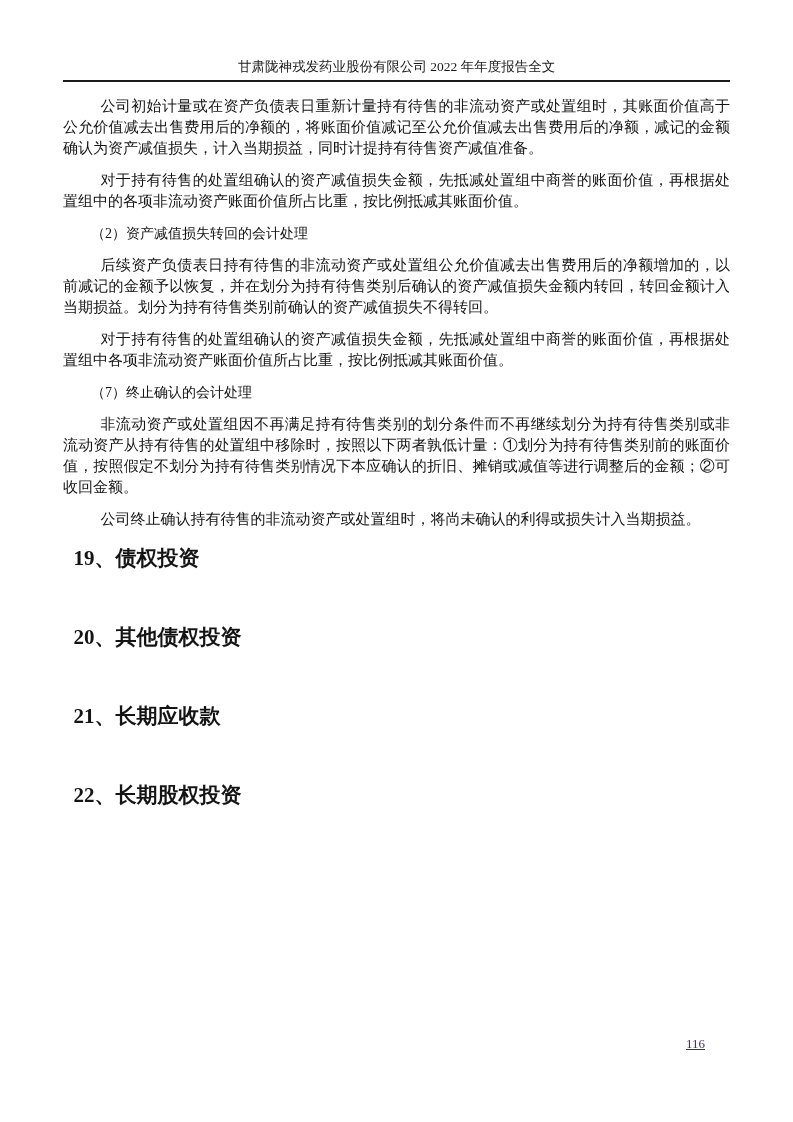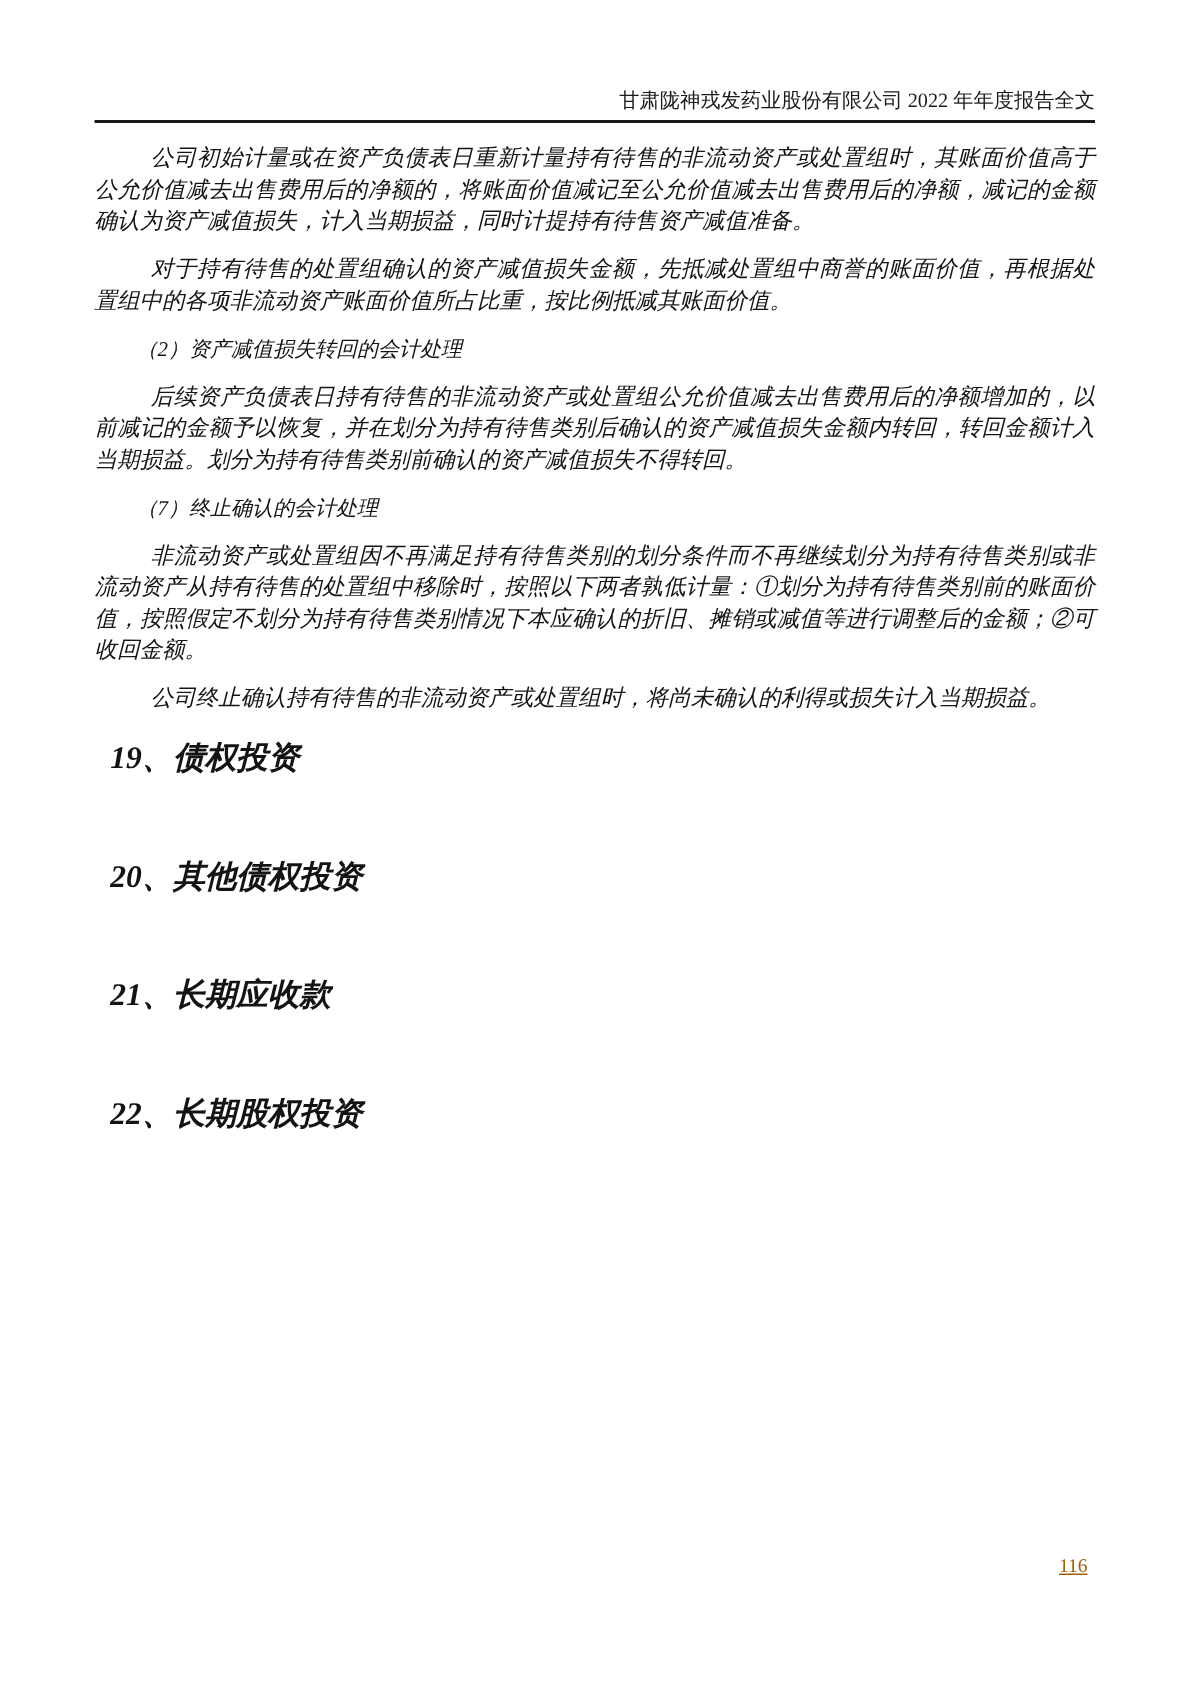--- a/index.html
+++ b/index.html
@@ -14,28 +14,27 @@
     background: #ffffff;
     box-sizing: border-box;
     padding: 0 63px;
     font-family: "Liberation Serif", "DejaVu Serif", serif;
     color: #141414;
     overflow: hidden;
   }
   .page-header {
     padding: 59px 0 5px 0;
     border-bottom: 2px solid #1a1a1a;
-    text-align: right;
+    text-align: center;
     font-size: 13.5px;
     line-height: 16px;
     color: #1a1a1a;
   }
   .content {
     padding-top: 14px;
-    font-style: italic;
   }
   .para {
     font-size: 15px;
     line-height: 21px;
     margin: 0 0 11px 0;
     text-align: justify;
     text-indent: 2.5em;
     word-break: break-all;
   }
   .sub-heading {
@@ -52,42 +51,43 @@
     font-weight: bold;
     text-indent: 0.5em;
     font-family: "Liberation Serif", "DejaVu Serif", serif;
   }
   .empty-section {
     height: 24px;
   }
   .page-number {
     position: absolute;
     top: 1036px;
-    right: 68px;
+    right: 88px;
     font-size: 13px;
     line-height: 15px;
-    color: #a16207;
+    color: #4c1d95;
     text-decoration: underline;
   }
 </style>
 </head>
 <body>
 
 <div class="page">
 
   <div class="page-header">
     <span>甘肃陇神戎发药业股份有限公司 2022 年年度报告全文</span>
   </div>
 
   <div class="content">
     <p class="para">公司初始计量或在资产负债表日重新计量持有待售的非流动资产或处置组时，其账面价值高于公允价值减去出售费用后的净额的，将账面价值减记至公允价值减去出售费用后的净额，减记的金额确认为资产减值损失，计入当期损益，同时计提持有待售资产减值准备。</p>
     <p class="para">对于持有待售的处置组确认的资产减值损失金额，先抵减处置组中商誉的账面价值，再根据处置组中的各项非流动资产账面价值所占比重，按比例抵减其账面价值。</p>
 
     <p class="sub-heading">（2）资产减值损失转回的会计处理</p>
     <p class="para">后续资产负债表日持有待售的非流动资产或处置组公允价值减去出售费用后的净额增加的，以前减记的金额予以恢复，并在划分为持有待售类别后确认的资产减值损失金额内转回，转回金额计入当期损益。划分为持有待售类别前确认的资产减值损失不得转回。</p>
+    <p class="para">对于持有待售的处置组确认的资产减值损失金额，先抵减处置组中商誉的账面价值，再根据处置组中各项非流动资产账面价值所占比重，按比例抵减其账面价值。</p>
 
     <p class="sub-heading">（7）终止确认的会计处理</p>
     <p class="para">非流动资产或处置组因不再满足持有待售类别的划分条件而不再继续划分为持有待售类别或非流动资产从持有待售的处置组中移除时，按照以下两者孰低计量：①划分为持有待售类别前的账面价值，按照假定不划分为持有待售类别情况下本应确认的折旧、摊销或减值等进行调整后的金额；②可收回金额。</p>
     <p class="para">公司终止确认持有待售的非流动资产或处置组时，将尚未确认的利得或损失计入当期损益。</p>
 
     <h3 class="num-heading">19、债权投资</h3>
     <div class="empty-section"></div>
 
     <h3 class="num-heading">20、其他债权投资</h3>
     <div class="empty-section"></div>

